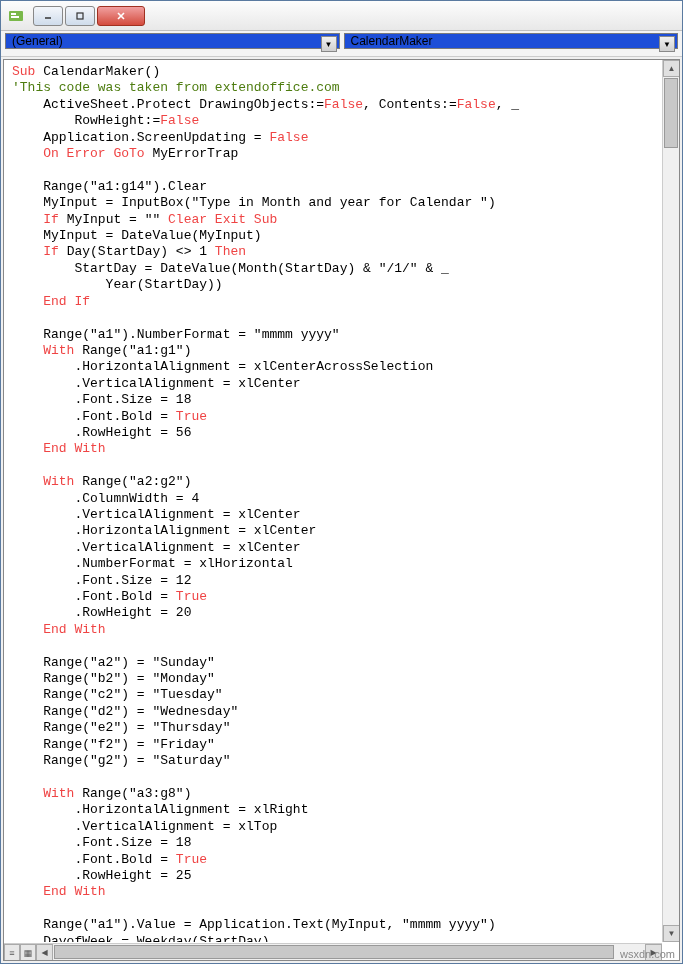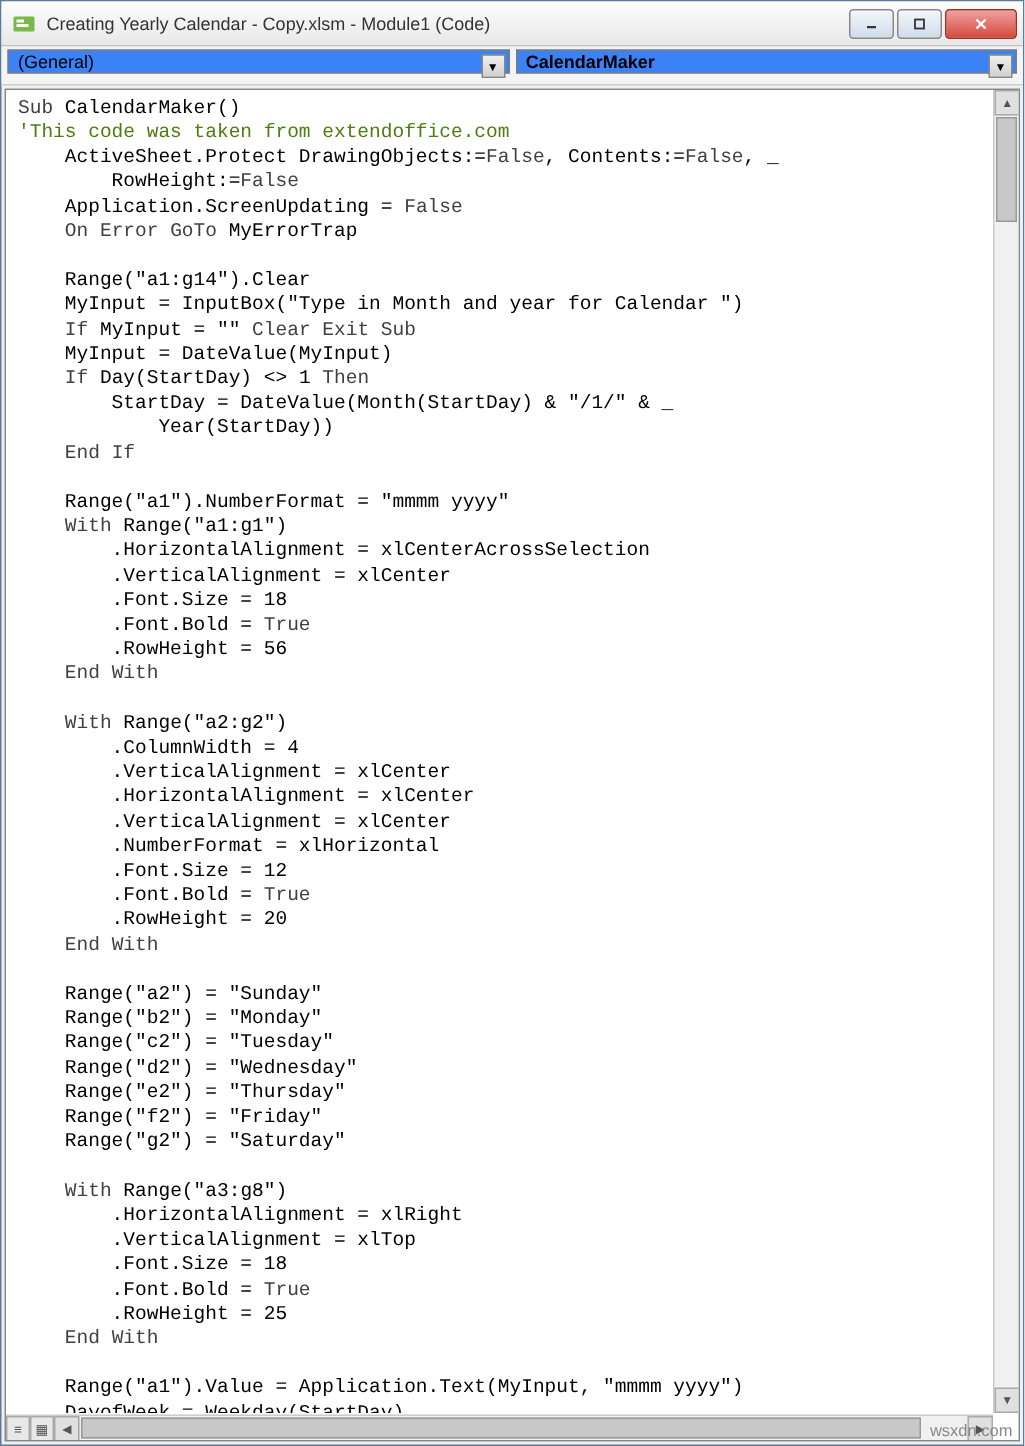--- a/index.html
+++ b/index.html
@@ -63,21 +63,21 @@
   height: 26px;
   display: flex;
   gap: 4px;
   padding: 2px 4px;
   background: #f4f4f4;
   border-bottom: 1px solid #ccc;
 }
 .dropdown {
   flex: 1;
   height: 16px;
-  background: #3b82f6;
+  background: #1d4ed8;
   border: 1px solid #7a7a7a;
   display: flex;
   align-items: center;
   padding: 0 6px;
   font-size: 12px;
   position: relative;
 }
 .dropdown .arrow {
   position: absolute;
   right: 2px;
@@ -107,21 +107,21 @@
   bottom: 18px;
   overflow: hidden;
 }
 pre.code {
   font-family: Consolas, "Courier New", monospace;
   font-size: 13px;
   line-height: 16.4px;
   white-space: pre;
   color: #000;
 }
-.kw { color: #404040; }
+.kw { color: #ef4444; }
 .cm { color: #4d7c0f; }
 .vscroll {
   position: absolute;
   right: 0; top: 0; bottom: 18px;
   width: 17px;
   background: #f0f0f0;
   border-left: 1px solid #ccc;
 }
 .vscroll .up, .vscroll .down {
   width: 17px; height: 17px;
@@ -192,21 +192,20 @@
 
 <div class="outer-border">
   <div class="titlebar">
     <span class="titlebar-icon">
       <svg viewBox="0 0 18 18">
           <rect x="2" y="4" width="14" height="10" fill="#7ab84a" rx="1"></rect>
           <rect x="4" y="6" width="5" height="2" fill="#fff"></rect>
           <rect x="4" y="9" width="8" height="2" fill="#fff"></rect>
         </svg>
     </span>
-    <span class="titlebar-text">Creating Yearly Calendar - Copy.xlsm - Module1 (Code)</span>
     <div class="win-controls">
       <div class="win-btn win-min">
           <svg width="10" height="10">
             <line x1="2" y1="7" x2="8" y2="7" stroke="#333" stroke-width="1.5"></line>
           </svg>
         </div>
       <div class="win-btn win-max">
           <svg width="10" height="10">
             <rect x="2" y="2" width="6" height="6" fill="none" stroke="#333" stroke-width="1.2"></rect>
           </svg>
@@ -219,21 +218,21 @@
         </div>
     </div>
   </div>
 
   <div class="dropdown-row">
     <div class="dropdown">
       <span>(General)</span>
       <span class="arrow">▼</span>
     </div>
     <div class="dropdown">
-      <span style="font-weight:700;">CalendarMaker</span>
+      <span style="font-weight:400;">CalendarMaker</span>
       <span class="arrow">▼</span>
     </div>
   </div>
 
   <div class="code-area">
     <div class="code-content">
 <pre class="code"><span class="kw">Sub</span><span> CalendarMaker()</span>
 <span class="cm">'This code was taken from extendoffice.com</span>
 <span>    ActiveSheet.Protect DrawingObjects:=</span><span class="kw">False</span><span>, Contents:=</span><span class="kw">False</span><span>, _</span>
 <span>        RowHeight:=</span><span class="kw">False</span>

